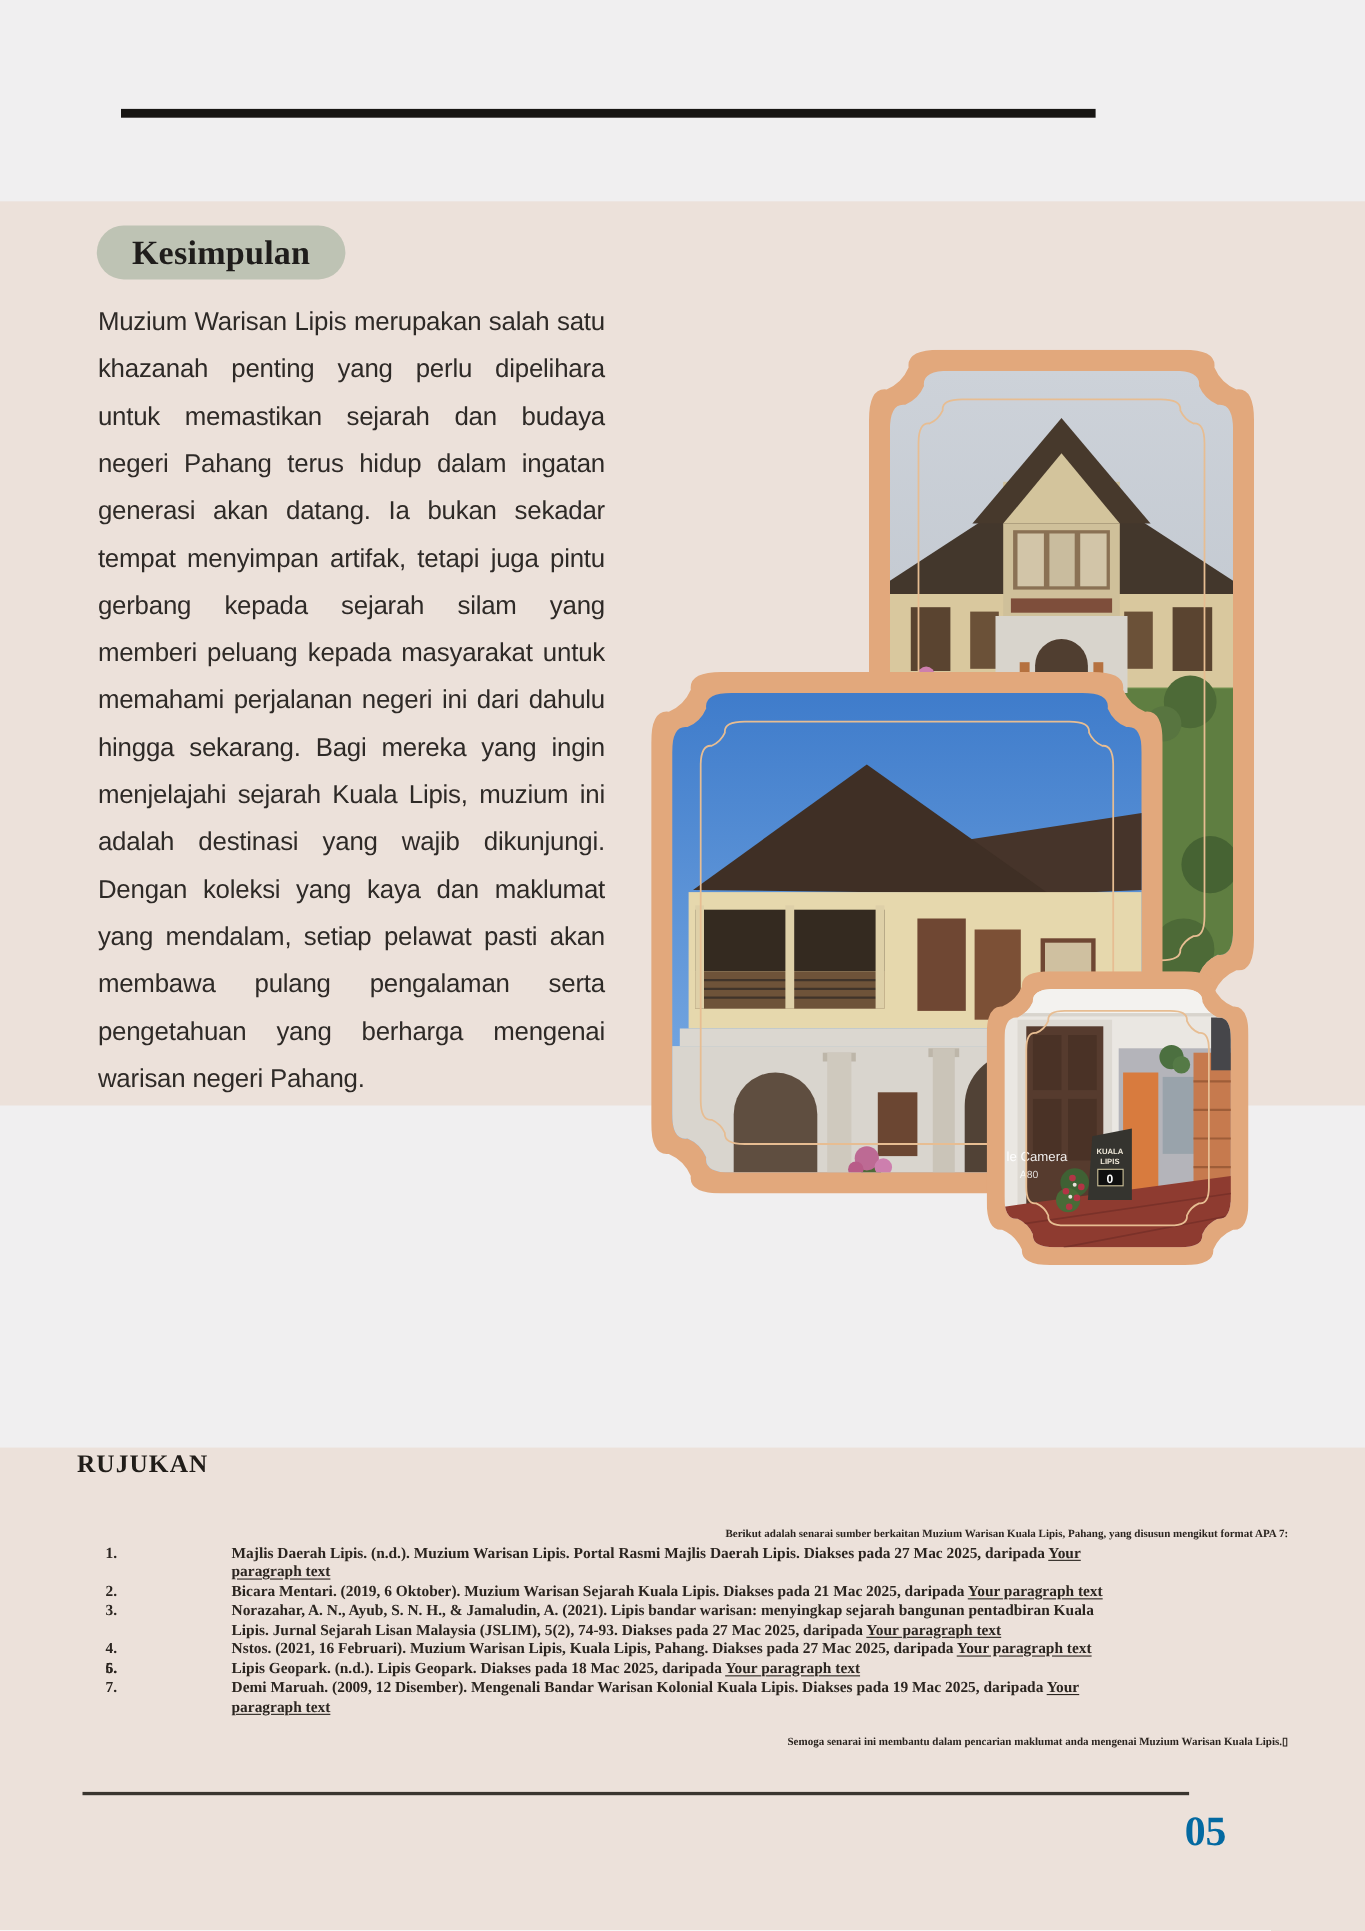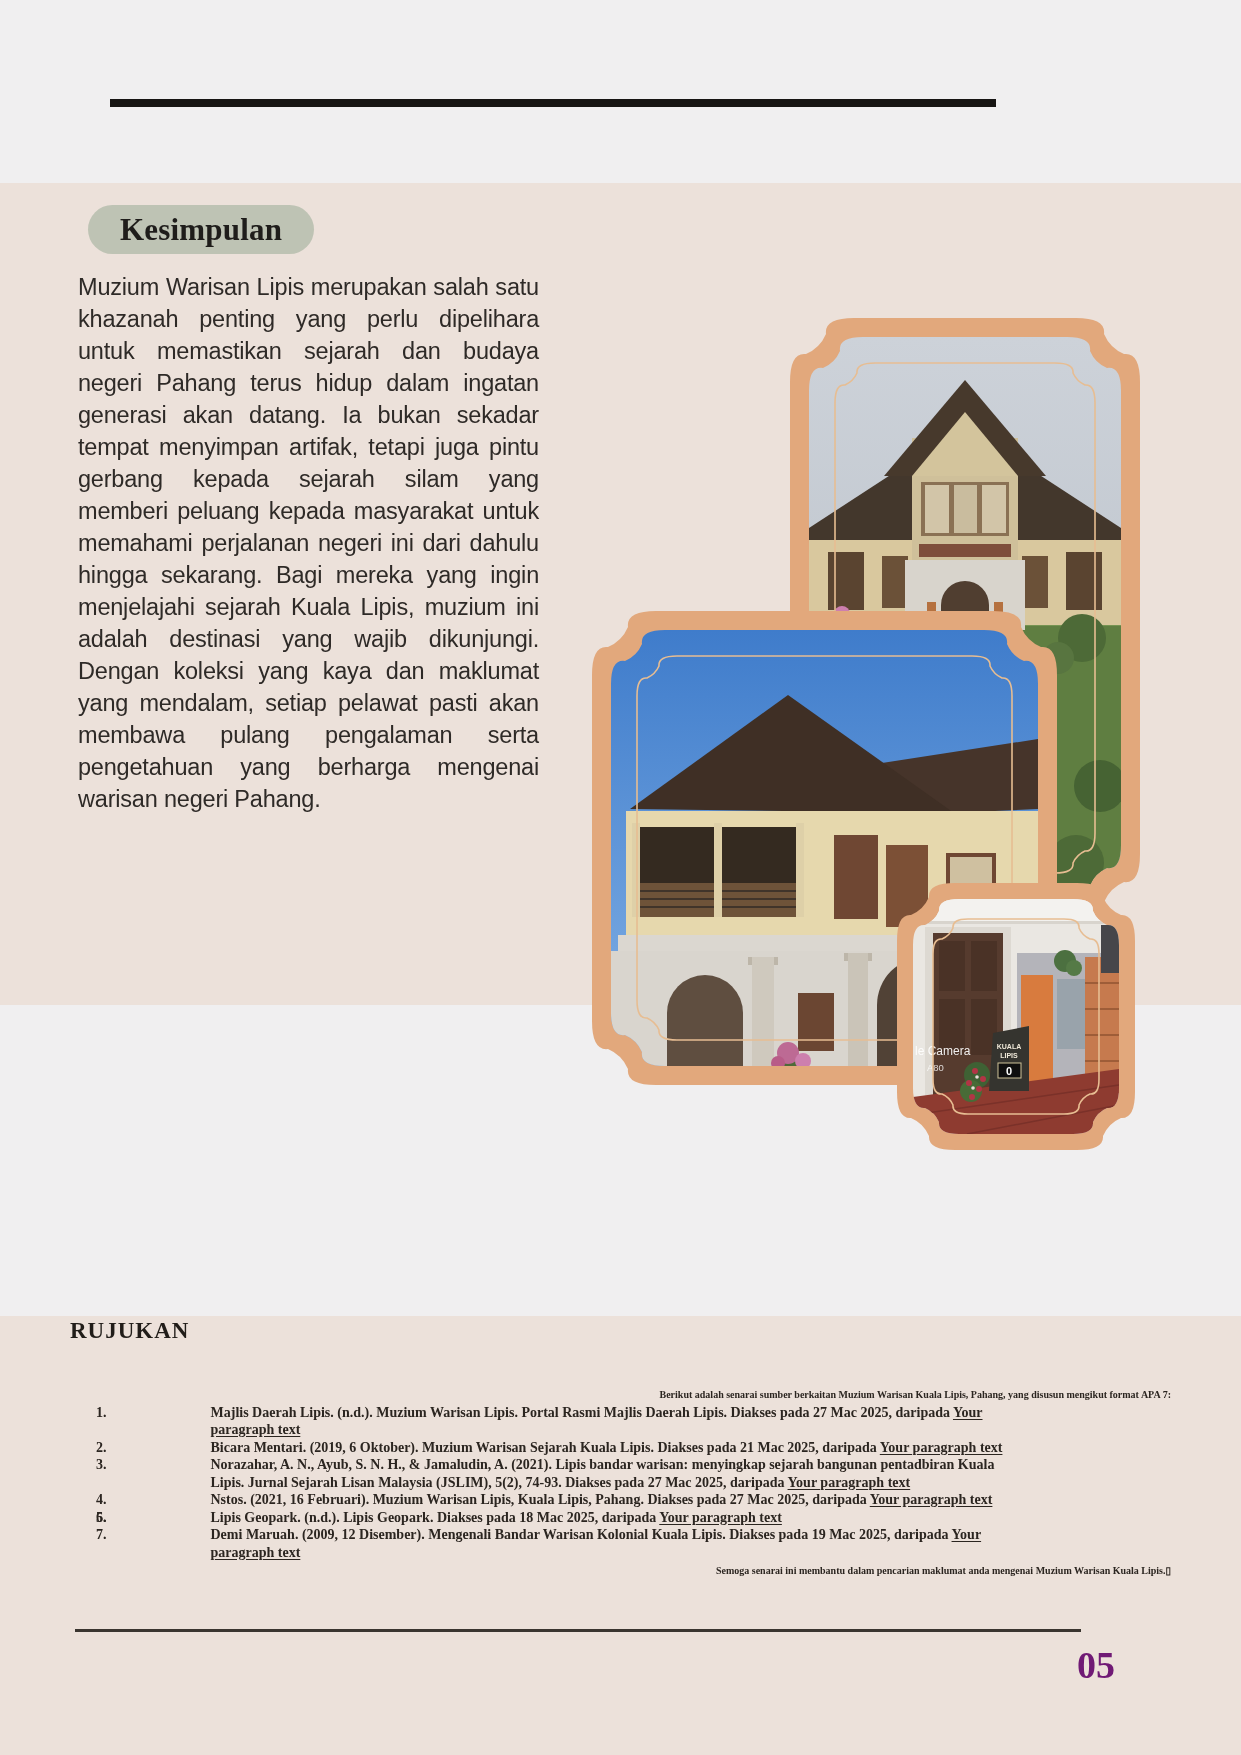--- a/index.html
+++ b/index.html
@@ -17,48 +17,48 @@
 
   .badge {
     position:absolute; left:88px; top:205px; width:226px; height:49px;
     background:#BEC3B4; border-radius:29px;
     display:flex; align-items:center; justify-content:center;
     font-family:"Liberation Serif", serif; font-weight:bold;
     font-size:31px; color:#1f1d1b; letter-spacing:0.2px;
   }
 
   .body-text {
-    position:absolute; left:78px; top:271px; width:461px; margin:0;
-    font-size:23.5px; line-height:32px; color:#2e2a27;
+    position:absolute; left:89px; top:271px; width:461px; margin:0;
+    font-size:23.5px; line-height:43px; color:#2e2a27;
     text-align:justify; letter-spacing:-0.2px;
   }
 
   .photo { position:absolute; }
   .photo svg { display:block; }
   .p1 { left:790px; top:318px; z-index:1; }
   .p2 { left:592px; top:611px; z-index:2; }
   .p3 { left:897px; top:883px; z-index:3; }
 
   .refs {
     position:absolute; left:70px; top:1318px; width:1101px;
     font-family:"Liberation Serif", serif; font-weight:bold; color:#2b2520;
   }
   .refs h2 { margin:0 0 42px 0; text-align:left; font-size:23px; letter-spacing:1px; color:#211d19; }
   .refs .intro, .refs .closing { margin:0; text-align:right; font-size:10px; line-height:17.5px; }
   .ref-list { list-style:none; margin:0; padding:0; }
   .ref-row { position:relative; font-size:14px; line-height:17.5px; }
   .ref-num { position:absolute; left:26px; top:0; }
   .ref-txt { display:block; width:820px; margin:0 auto; }
   .ref-link { text-decoration:underline; text-underline-offset:2px; cursor:pointer; }
-  .refs .closing { margin-top:1px; }
+  .refs .closing { margin-top:14px; }
 
   .bottom-rule { position:absolute; left:75px; top:1629px; width:1006px; height:3px; background:#3a352f; }
   .page-number {
     position:absolute; left:1056px; top:1643px; width:80px; text-align:center;
-    font-family:"Liberation Serif", serif; font-weight:bold; font-size:38px; color:#701a75;
+    font-family:"Liberation Serif", serif; font-weight:bold; font-size:38px; color:#0369a1;
   }
 </style>
 </head>
 <body>
 
 <div class="page">
 
   <div class="top-rule"></div>
   <div class="band main"></div>
   <div class="band bottom"></div>

